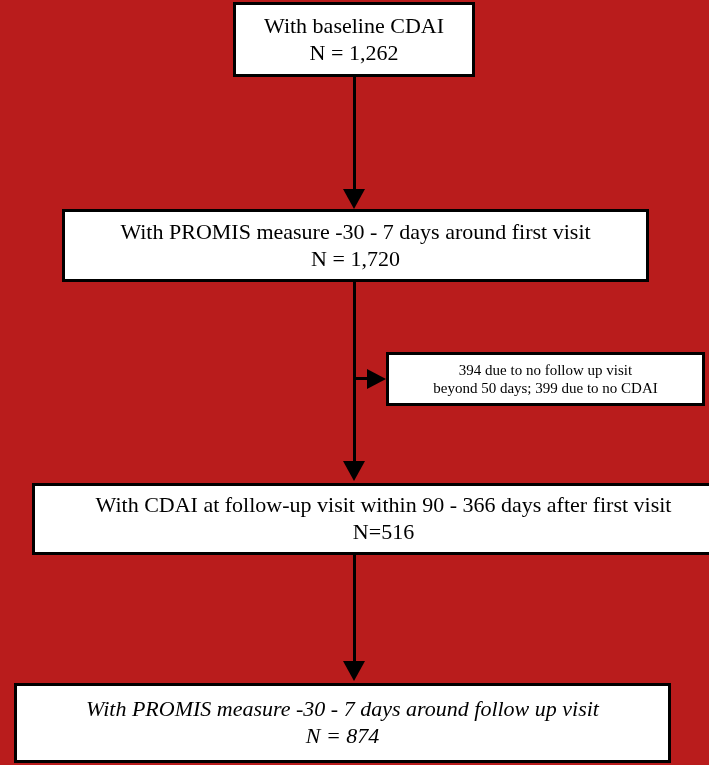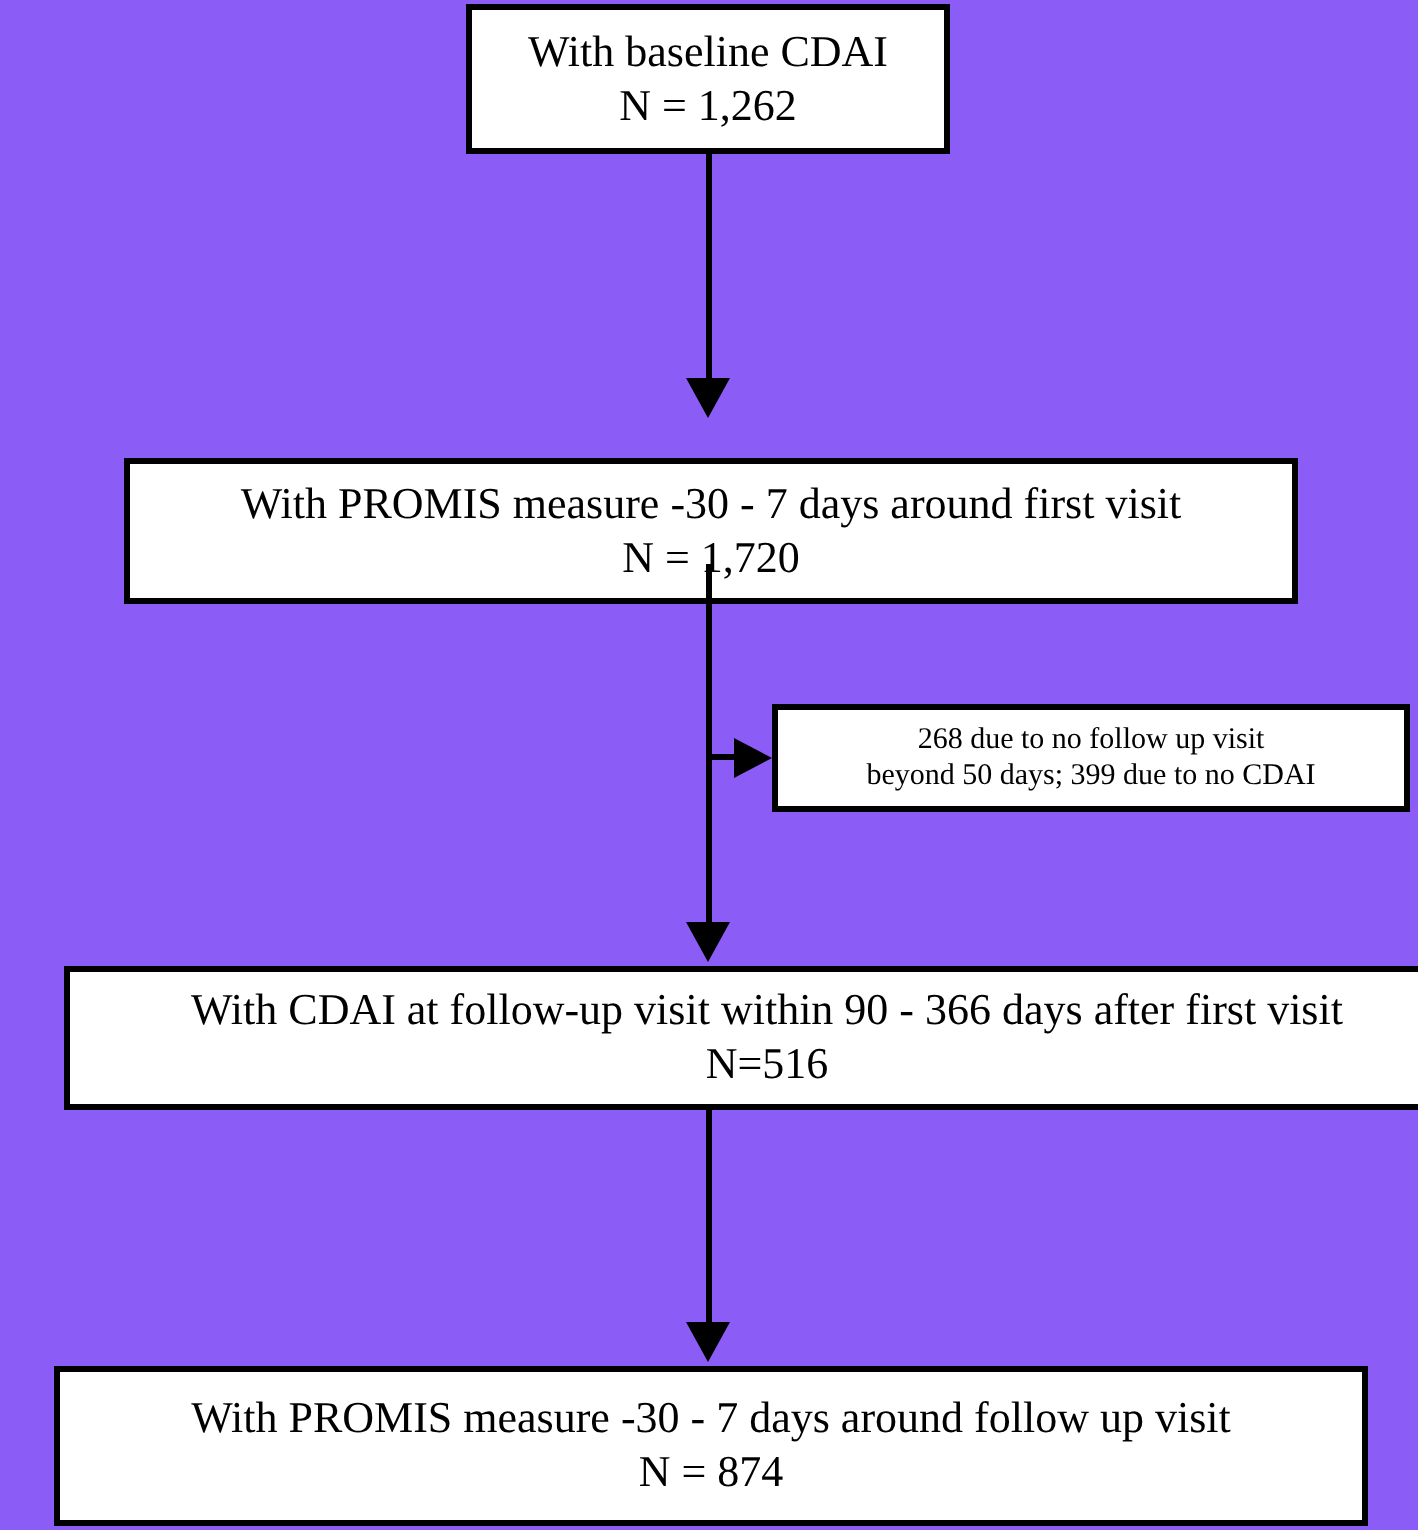--- a/index.html
+++ b/index.html
@@ -5,21 +5,21 @@
 <style>
   html, body {
     margin: 0;
     padding: 0;
     background: #ffffff;
   }
   #flow-root {
     position: relative;
     width: 709px;
     height: 765px;
-    background: #8b5cf6;
+    background: #b91c1c;
     font-family: "Liberation Serif", "DejaVu Serif", serif;
     color: #000000;
     overflow: hidden;
   }
   .node-box {
     position: absolute;
     box-sizing: border-box;
     border: 3px solid #000000;
     background: #ffffff;
     display: flex;
@@ -35,34 +35,34 @@
   }
 
   
   #box-baseline-cdai {
     left: 233px;  top: 2px;   width: 242px; height: 75px;
     font-size: 22px;
   }
   #box-promis-first {
     left: 62px;   top: 209px; width: 587px; height: 73px;
     font-size: 22px;
-    margin-top: 20px;
   }
   #box-exclusion-note {
     left: 386px;  top: 352px; width: 319px; height: 54px;
     font-size: 15px;
   }
   #box-cdai-followup {
     left: 3px;    top: 483px; width: 703px; height: 72px;
     font-size: 22px;
     margin-left: 29px;
   }
   #box-promis-followup {
-    left: 27px;   top: 683px; width: 657px; height: 80px;
+    left: 14px;   top: 683px; width: 657px; height: 80px;
     font-size: 22px;
+    font-style: italic;
   }
 
   
   .conn-stem {
     position: absolute;
     width: 3px;
     background: #000000;
   }
   .conn-stem-h {
     position: absolute;
@@ -117,21 +117,21 @@
     <span class="line">N = 1,720</span>
   </div>
 
   <div class="conn-stem" id="arrow2-stem"></div>
   <div class="arrow-head-down" id="arrow2-head"></div>
 
   <div class="conn-stem-h" id="branch-stem"></div>
   <div class="arrow-head-right" id="branch-head"></div>
 
   <div class="node-box" id="box-exclusion-note">
-    <span class="line">268 due to no follow up visit</span>
+    <span class="line">394 due to no follow up visit</span>
     <span class="line">beyond 50 days; 399 due to no CDAI</span>
   </div>
 
   <div class="node-box" id="box-cdai-followup">
     <span class="line">With CDAI at follow-up visit within 90 - 366 days after first visit</span>
     <span class="line">N=516</span>
   </div>
 
   <div class="conn-stem" id="arrow3-stem"></div>
   <div class="arrow-head-down" id="arrow3-head"></div>

